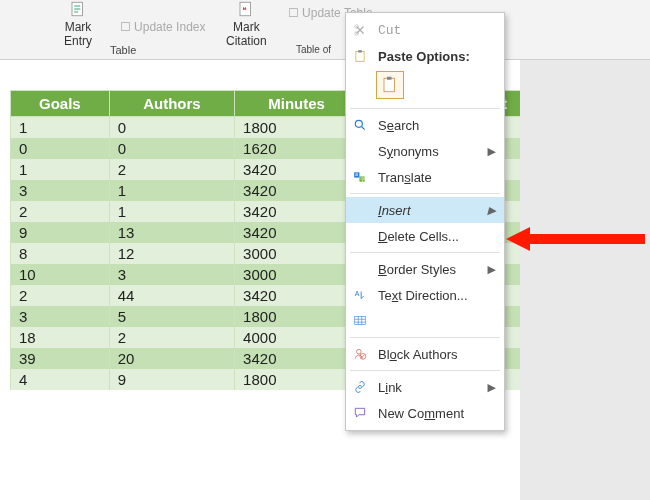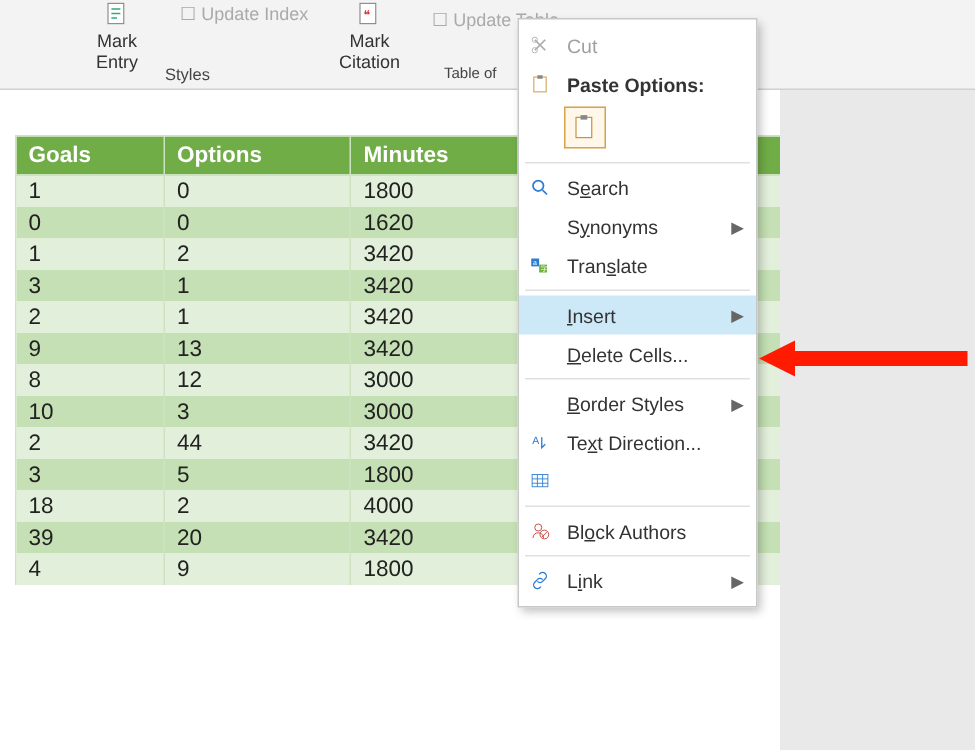--- a/index.html
+++ b/index.html
@@ -3,28 +3,28 @@
 <meta charset="utf-8">
 <style>
 * { box-sizing: border-box; margin: 0; padding: 0; }
 body { font-family: "Segoe UI", Arial, sans-serif; font-size: 13px; background: #fff; width: 650px; height: 500px; overflow: hidden; position: relative; }
 .ribbon { background: #f3f3f3; height: 60px; border-bottom: 1px solid #d0d0d0; position: relative; }
 .rgroup { position: absolute; text-align: center; color: #444; font-size: 11px; }
 .rgroup .stack { display:flex; flex-direction:column; align-items:center; gap:2px; }
 .ricon { width:18px; height:18px; }
 .doc-area { background:#fff; padding: 30px 10px 10px 10px; }
 table.data { border-collapse: collapse; width: 520px; }
-table.data th { background:#70AD47; color:#fff; font-weight:bold; text-align:left; padding:4px 8px; font-size:15px; border:1px solid #cde3bf; }
+table.data th { background:#70AD47; color:#fff; font-weight:bold; text-align:center; padding:4px 8px; font-size:15px; border:1px solid #cde3bf; }
 table.data td { padding:2px 8px; font-size:15px; color:#222; border-left:1px solid #cde3bf; border-right:1px solid #cde3bf; }
 table.data tr.bandA td { background:#E2EFDA; }
 table.data tr.bandB td { background:#C5E0B4; }
 .ctxmenu { position:absolute; top:12px; left:345px; width:160px; background:#fff; border:1px solid #c7c7c7; box-shadow:2px 3px 6px rgba(0,0,0,0.25); padding:4px 0; font-size:13px; color:#333; }
 .mi { display:flex; align-items:center; height:26px; padding:0 8px 0 4px; gap:8px; cursor:default; position:relative;}
-.mi.disabled { color:#a0a0a0; }
-.mi.hover { background:#cde8f7; }
+.mi.disabled { color:#a0a0a0;font-family:Liberation Mono, monospace; }
+.mi.hover { background:#cde8f7;font-style:italic; }
 .mi .ico { width:20px; display:flex; justify-content:center; }
 .mi .txt { flex:1; white-space:nowrap; }
 .mi .chev { font-size:11px; color:#666; }
 .mi .ul { text-decoration: underline; text-decoration-color: currentColor; }
 .msep { height:1px; background:#e0e0e0; margin:3px 4px; }
 .paste-opt { padding:2px 0 6px 30px; }
 .paste-btn { width:28px; height:28px; border:1px solid #d6a24a; background:#fff7ea; display:flex; align-items:center; justify-content:center;}
 .arrow { position:absolute; top:227px; left:506px; display:flex; align-items:center; }
 .arrow .head { width:0;height:0;border-top:12px solid transparent;border-bottom:12px solid transparent;border-right:24px solid #ff1a00;}
 .arrow .shaft { width:115px; height:10px; background:#ff1a00;}
@@ -38,24 +38,24 @@
   <div class="rgroup" style="left:64px; top:0;">
     <div class="stack">
       <svg class="ricon" viewBox="0 0 24 24">
           <rect x="4" y="3" width="14" height="18" fill="#fff" stroke="#888"></rect>
           <path d="M7 8h8M7 12h8M7 16h5" stroke="#3a7" stroke-width="1.5"></path>
         </svg>
       <span style="font-size:12px; color:#333; white-space:pre;">Mark
 Entry</span>
     </div>
   </div>
-  <div class="rgroup" style="left:120px; top:2px; text-align:left;">
+  <div class="rgroup" style="left:120px; top:20px; text-align:left;">
     <span style="color:#aaa; font-size:12px;">☐ <span>Update Index</span></span>
   </div>
-  <div class="rgroup lbl" style="left:110px; top:44px; font-size:11px;">Styles</div>
+  <div class="rgroup lbl" style="left:110px; top:44px; font-size:11px;">Table</div>
 
   <div class="rgroup" style="left:226px; top:0;">
     <div class="stack">
       <svg class="ricon" viewBox="0 0 24 24">
           <rect x="4" y="3" width="14" height="18" fill="#fff" stroke="#888"></rect>
           <text x="7" y="17" font-size="11" fill="#c33">❝</text>
         </svg>
       <span style="font-size:12px; color:#333; white-space:pre;">Mark
 Citation</span>
     </div>
@@ -66,21 +66,21 @@
   <div class="rgroup lbl" style="left:296px; top:44px; font-size:10px;">Table of</div>
 </div>
 
 <div class="gray-right"></div>
 
 <div class="doc-area">
   <table class="data">
     <thead>
         <tr id="thead-row">
           <th>Goals</th>
-          <th>Options</th>
+          <th>Authors</th>
           <th>Minutes</th>
           <th>Saves</th>
           <th>Rat</th>
         </tr>
       </thead>
     <tbody id="tbody">
         <tr class="bandA">
           <td>1</td>
           <td>0</td>
           <td>1800</td>
@@ -277,18 +277,26 @@
   <div class="msep"></div>
   <div class="mi">
     <span class="ico">
         <svg width="14" height="14" viewBox="0 0 24 24">
           <path d="M9 13a4 4 0 0 0 6 0l3-3a4 4 0 0 0-6-6l-1 1M15 11a4 4 0 0 0-6 0l-3 3a4 4 0 0 0 6 6l1-1" fill="none" stroke="#2b7cd3" stroke-width="1.5"></path>
         </svg>
       </span>
     <span class="txt">L<span class="ul">i</span>nk</span>
     <span class="chev">▶</span>
   </div>
+  <div class="mi">
+    <span class="ico">
+        <svg width="14" height="14" viewBox="0 0 24 24">
+          <path d="M4 4h16v11H10l-4 4v-4H4z" fill="none" stroke="#7e57c2" stroke-width="1.5"></path>
+        </svg>
+      </span>
+    <span class="txt">New Co<span class="ul">m</span>ment</span>
+  </div>
 </div>
 
 <div class="arrow">
   <div class="head"></div>
     <div class="shaft"></div>
 </div>
 
 </body></html>

